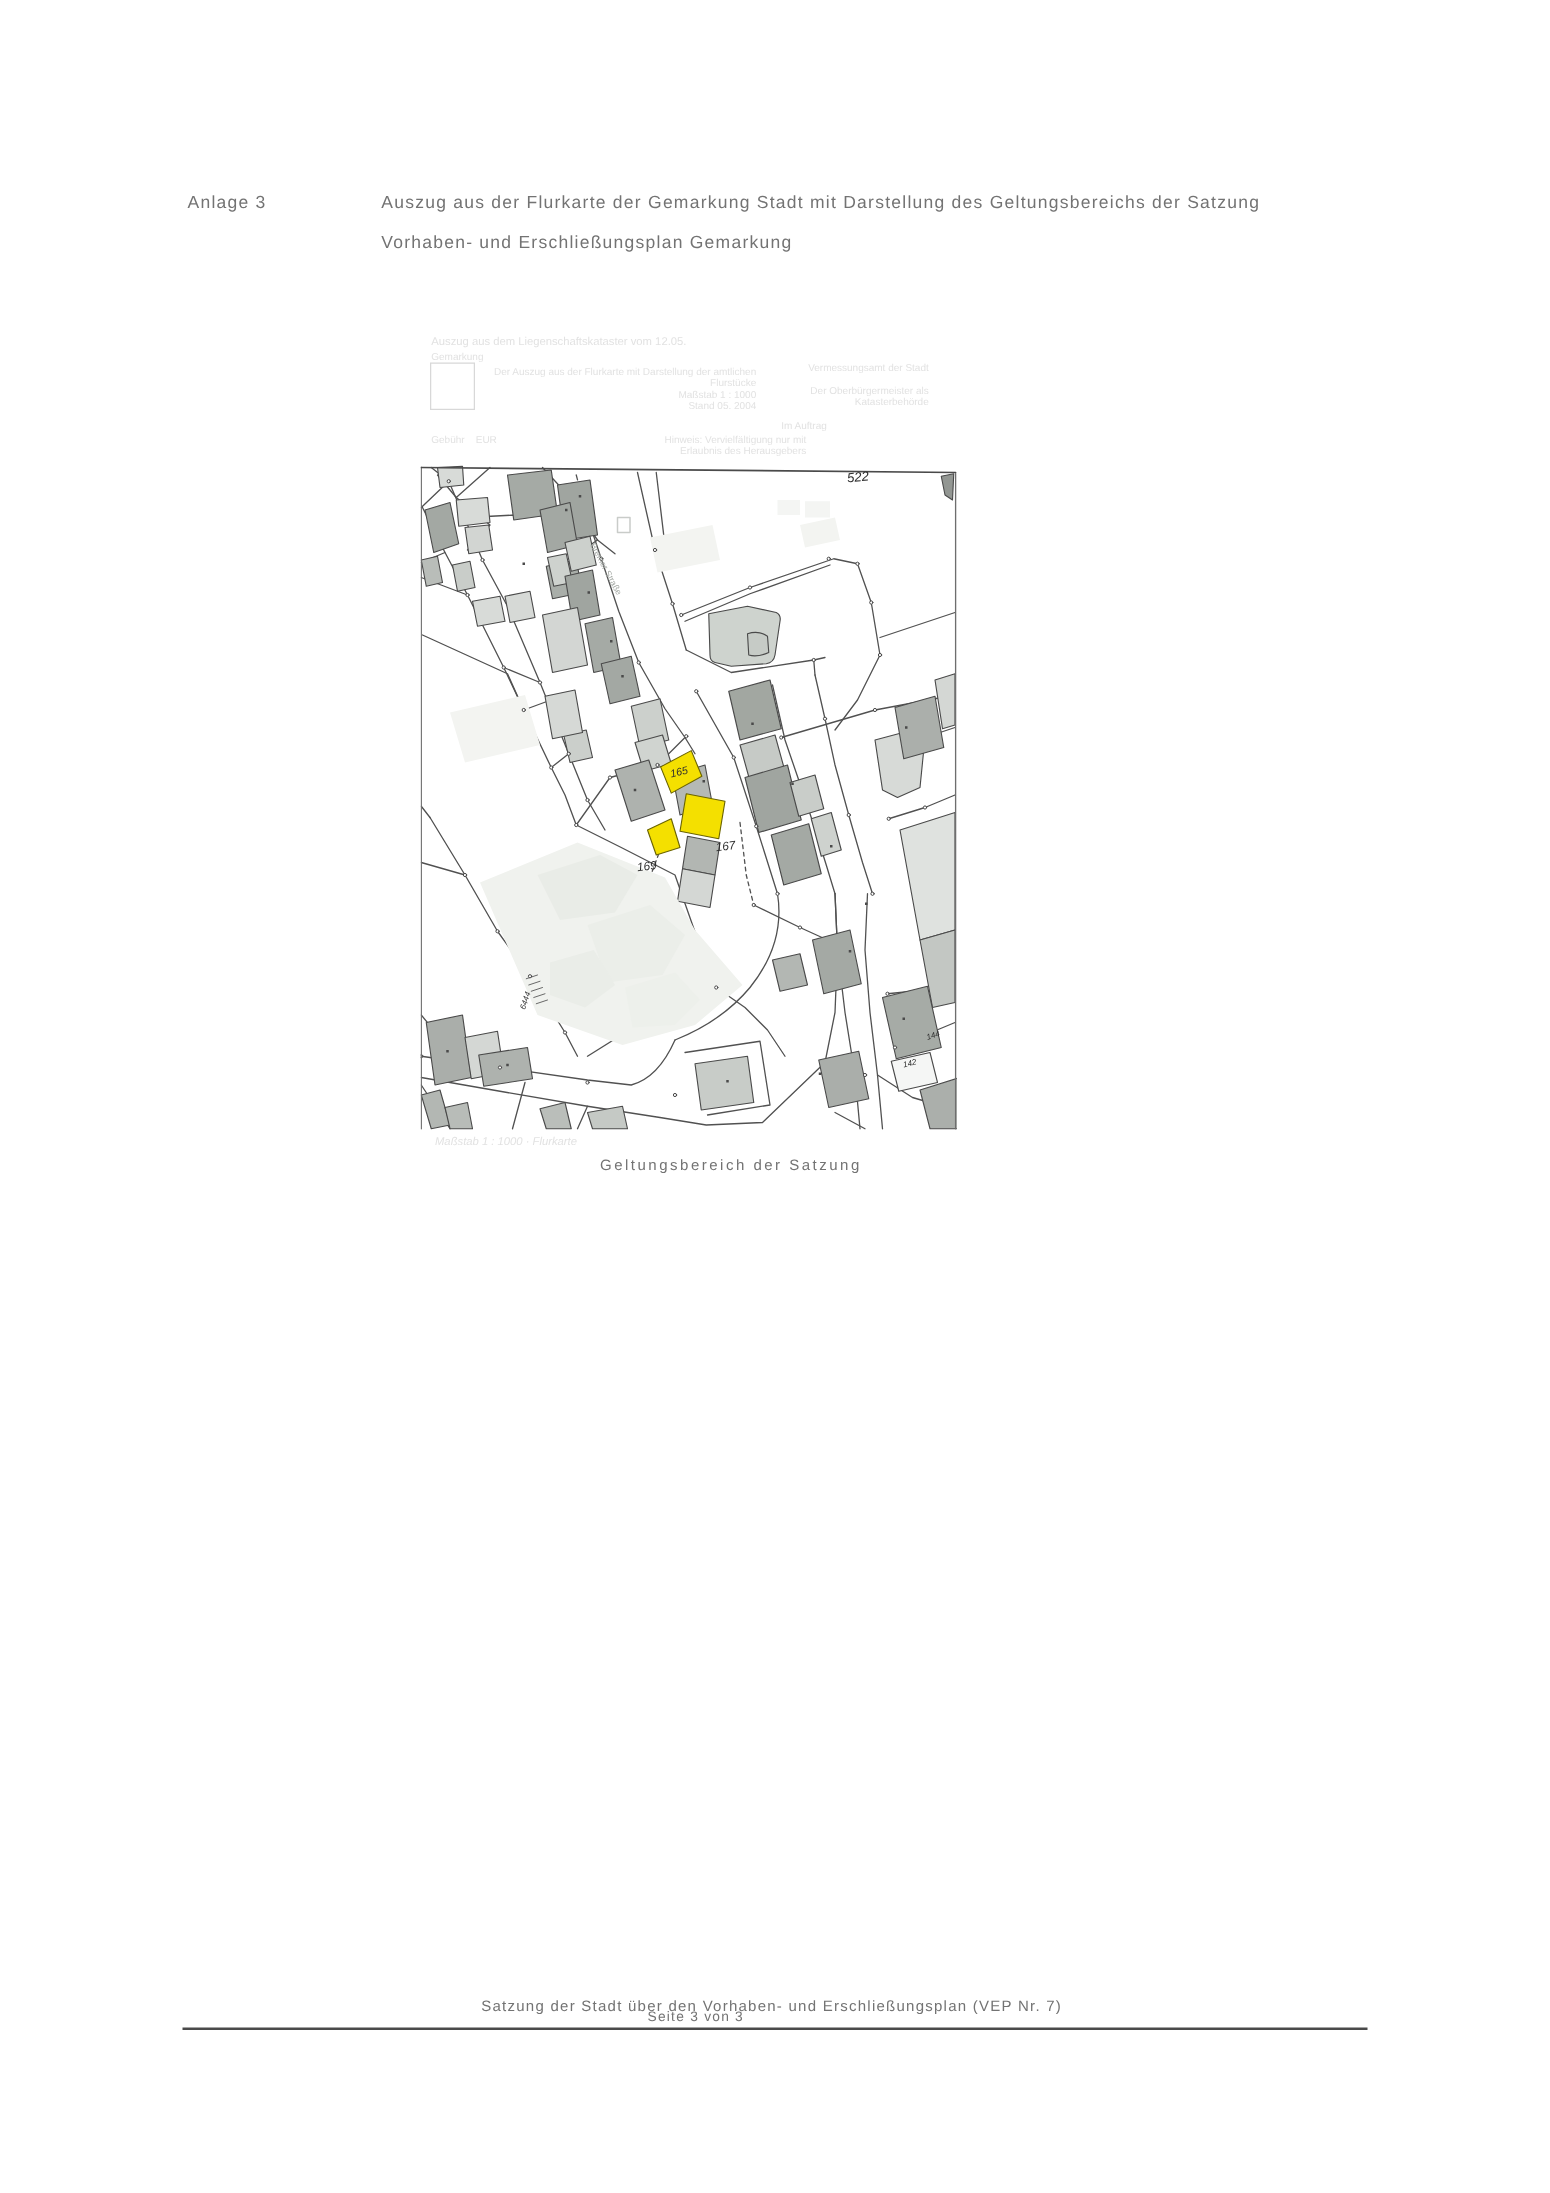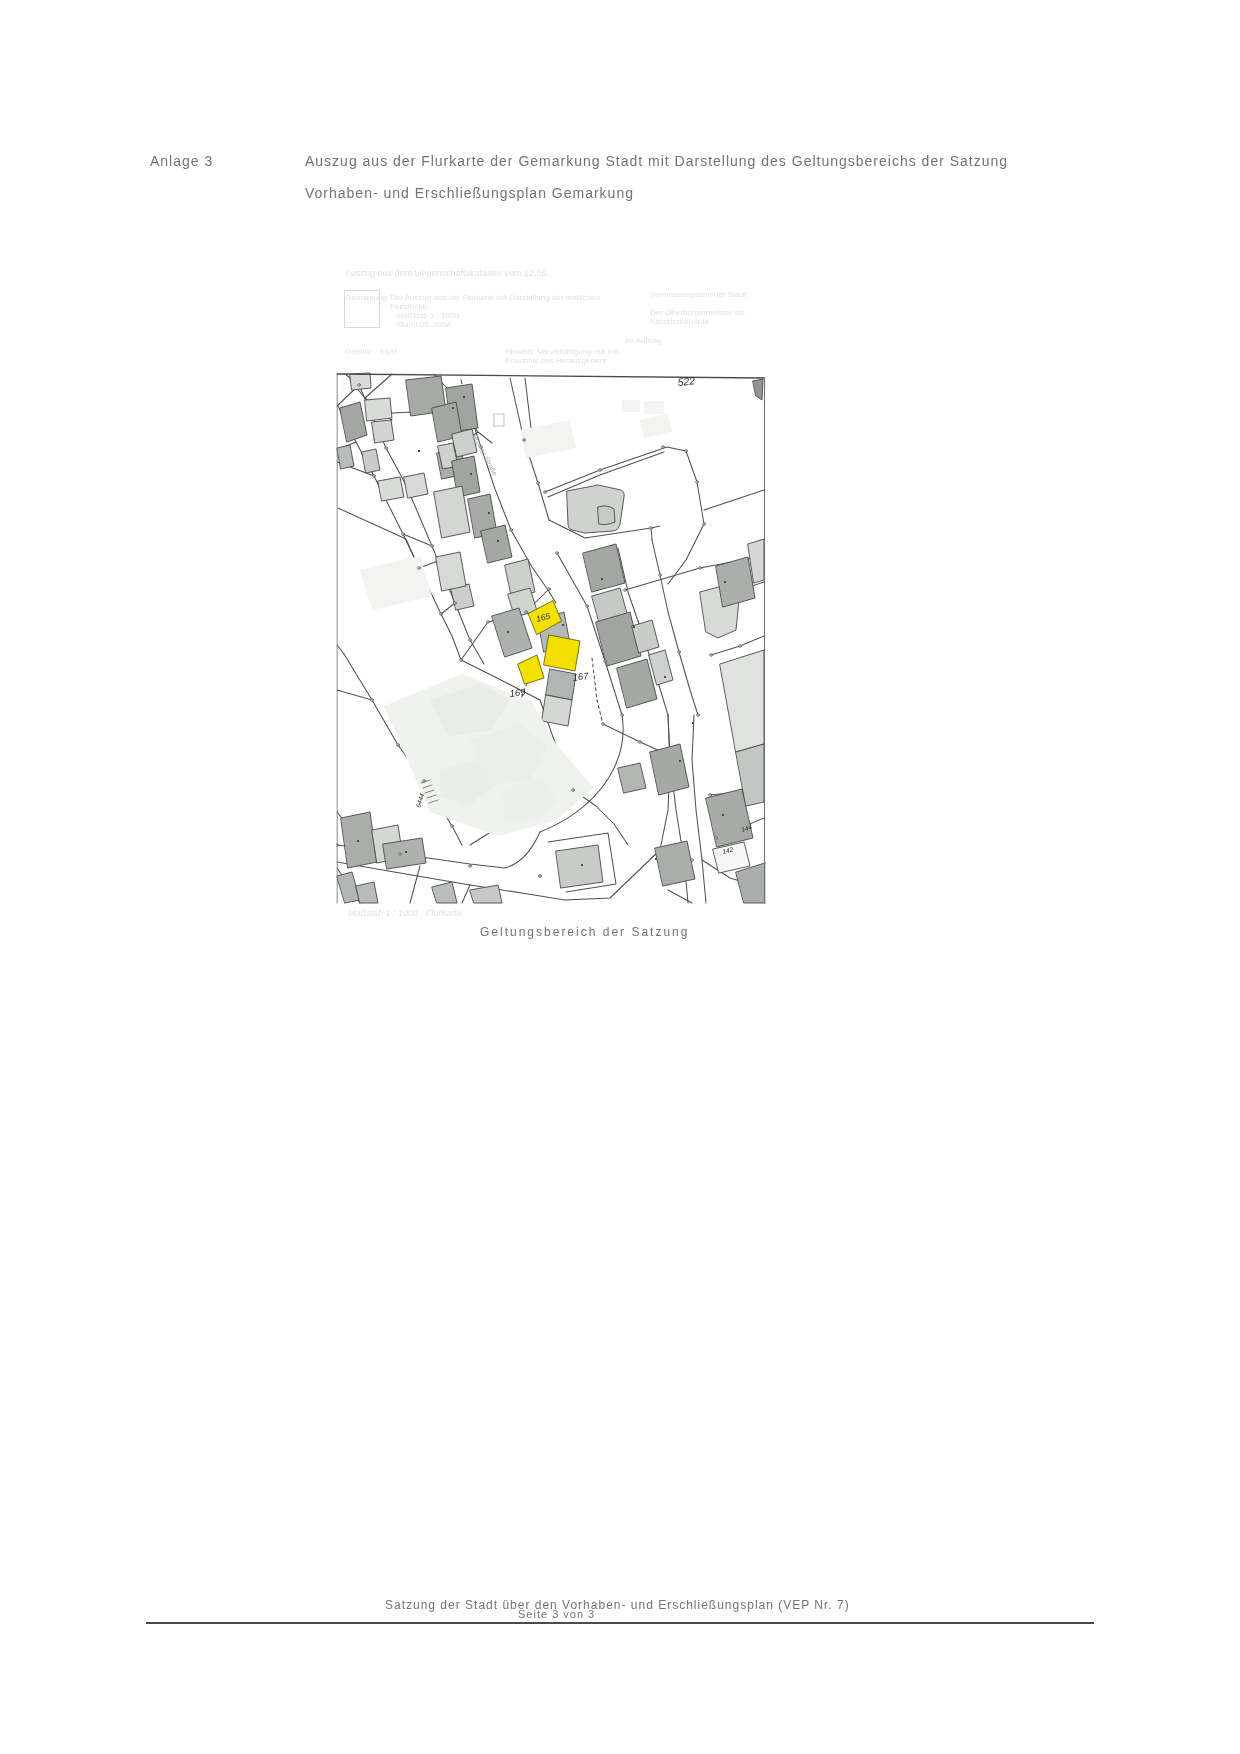--- a/index.html
+++ b/index.html
@@ -1,37 +1,37 @@
 <!DOCTYPE html>
 <html><head>
 <meta charset="utf-8">
 <style>
   html,body{margin:0;padding:0;background:#ffffff;}
   body{width:1240px;height:1754px;position:relative;font-family:"Liberation Sans",sans-serif;overflow:hidden;}
   .faint{color:#737373;position:absolute;filter:blur(0.6px);}
-  .faint2{color:#e2e2e2;position:absolute;filter:blur(0.5px);}
+  .faint2{color:#e2e2e2;position:absolute;filter:blur(0.5px);text-align:right;}
 </style>
 </head>
 <body>
 
 <div class="faint" style="left:150px;top:153px;font-size:14px;letter-spacing:1px;">Anlage&nbsp;3</div>
 
 <div class="faint" style="left:305px;top:153px;font-size:14px;letter-spacing:1px;width:730px;">Auszug aus der Flurkarte der Gemarkung Stadt mit Darstellung des Geltungsbereichs der Satzung</div>
 
 <div class="faint" style="left:305px;top:185px;font-size:14px;letter-spacing:1px;">Vorhaben- und Erschließungsplan Gemarkung</div>
 
 <div class="faint2" style="left:345px;top:268px;font-size:9px;">Auszug aus dem Liegenschaftskataster vom 12.05.</div>
 
-<div class="faint2" style="left:345px;top:281px;font-size:8px;margin-top:12px;">Gemarkung</div>
+<div class="faint2" style="left:345px;top:281px;font-size:8px;">Gemarkung</div>
 
 <div style="position:absolute;left:344px;top:290px;width:34px;height:36px;border:1px solid #d8d8d8;"></div>
 
 <div class="faint2" style="left:390px;top:293px;font-size:8px;width:215px;">Der Auszug aus der Flurkarte mit Darstellung der amtlichen<br>Flurstücke<br>&nbsp;&nbsp;&nbsp;Maßstab 1 : 1000<br>&nbsp;&nbsp;&nbsp;Stand 05. 2004</div>
 
-<div class="faint2" style="left:650px;top:290px;font-size:8px;width:150px;">Vermessungsamt der Stadt<br><br>Der Oberbürgermeister als<br>Katasterbehörde</div>
+<div class="faint2" style="left:593px;top:290px;font-size:8px;width:150px;">Vermessungsamt der Stadt<br><br>Der Oberbürgermeister als<br>Katasterbehörde</div>
 
 <div class="faint2" style="left:625px;top:336px;font-size:8px;">Im Auftrag</div>
 
 <div class="faint2" style="left:345px;top:347px;font-size:8px;">Gebühr&nbsp;&nbsp;&nbsp;&nbsp;EUR</div>
 
 <div class="faint2" style="left:505px;top:347px;font-size:8px;width:140px;">Hinweis: Vervielfältigung nur mit<br>Erlaubnis des Herausgebers</div>
 
 <svg style="position:absolute;left:0;top:0;" width="1240" height="1754" viewBox="0 0 1240 1754">
 <defs>
 <clipPath id="mapclip">

